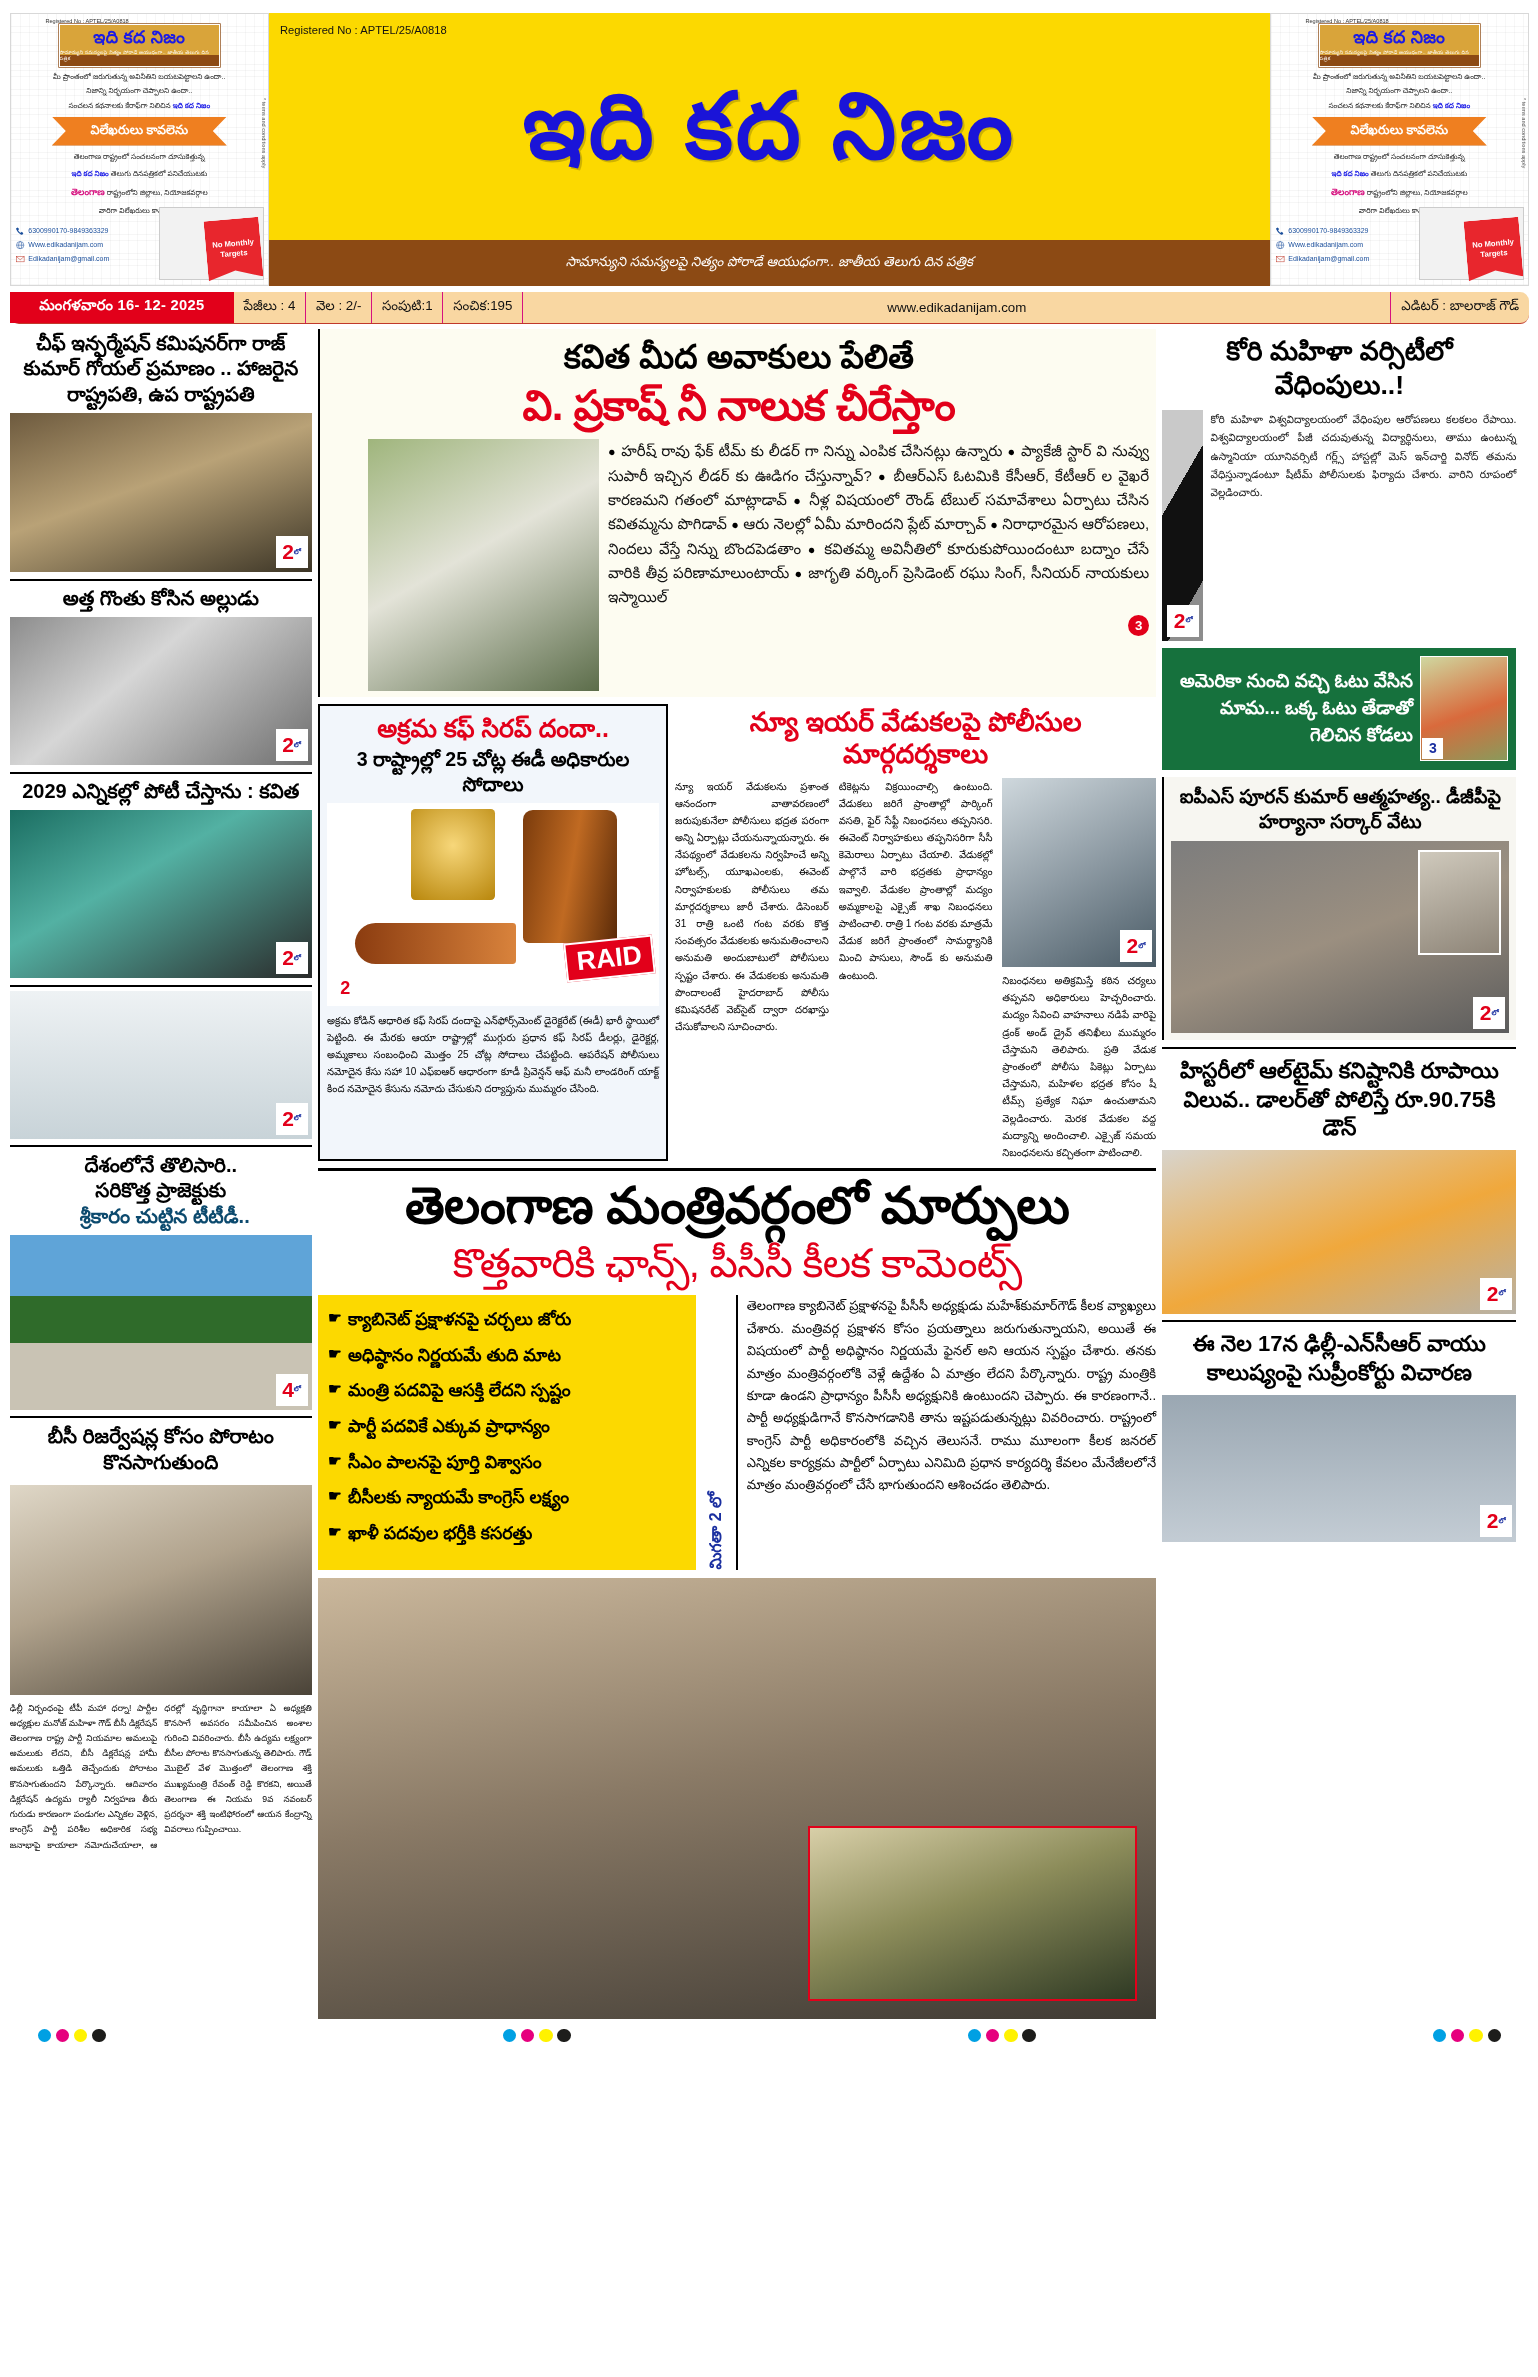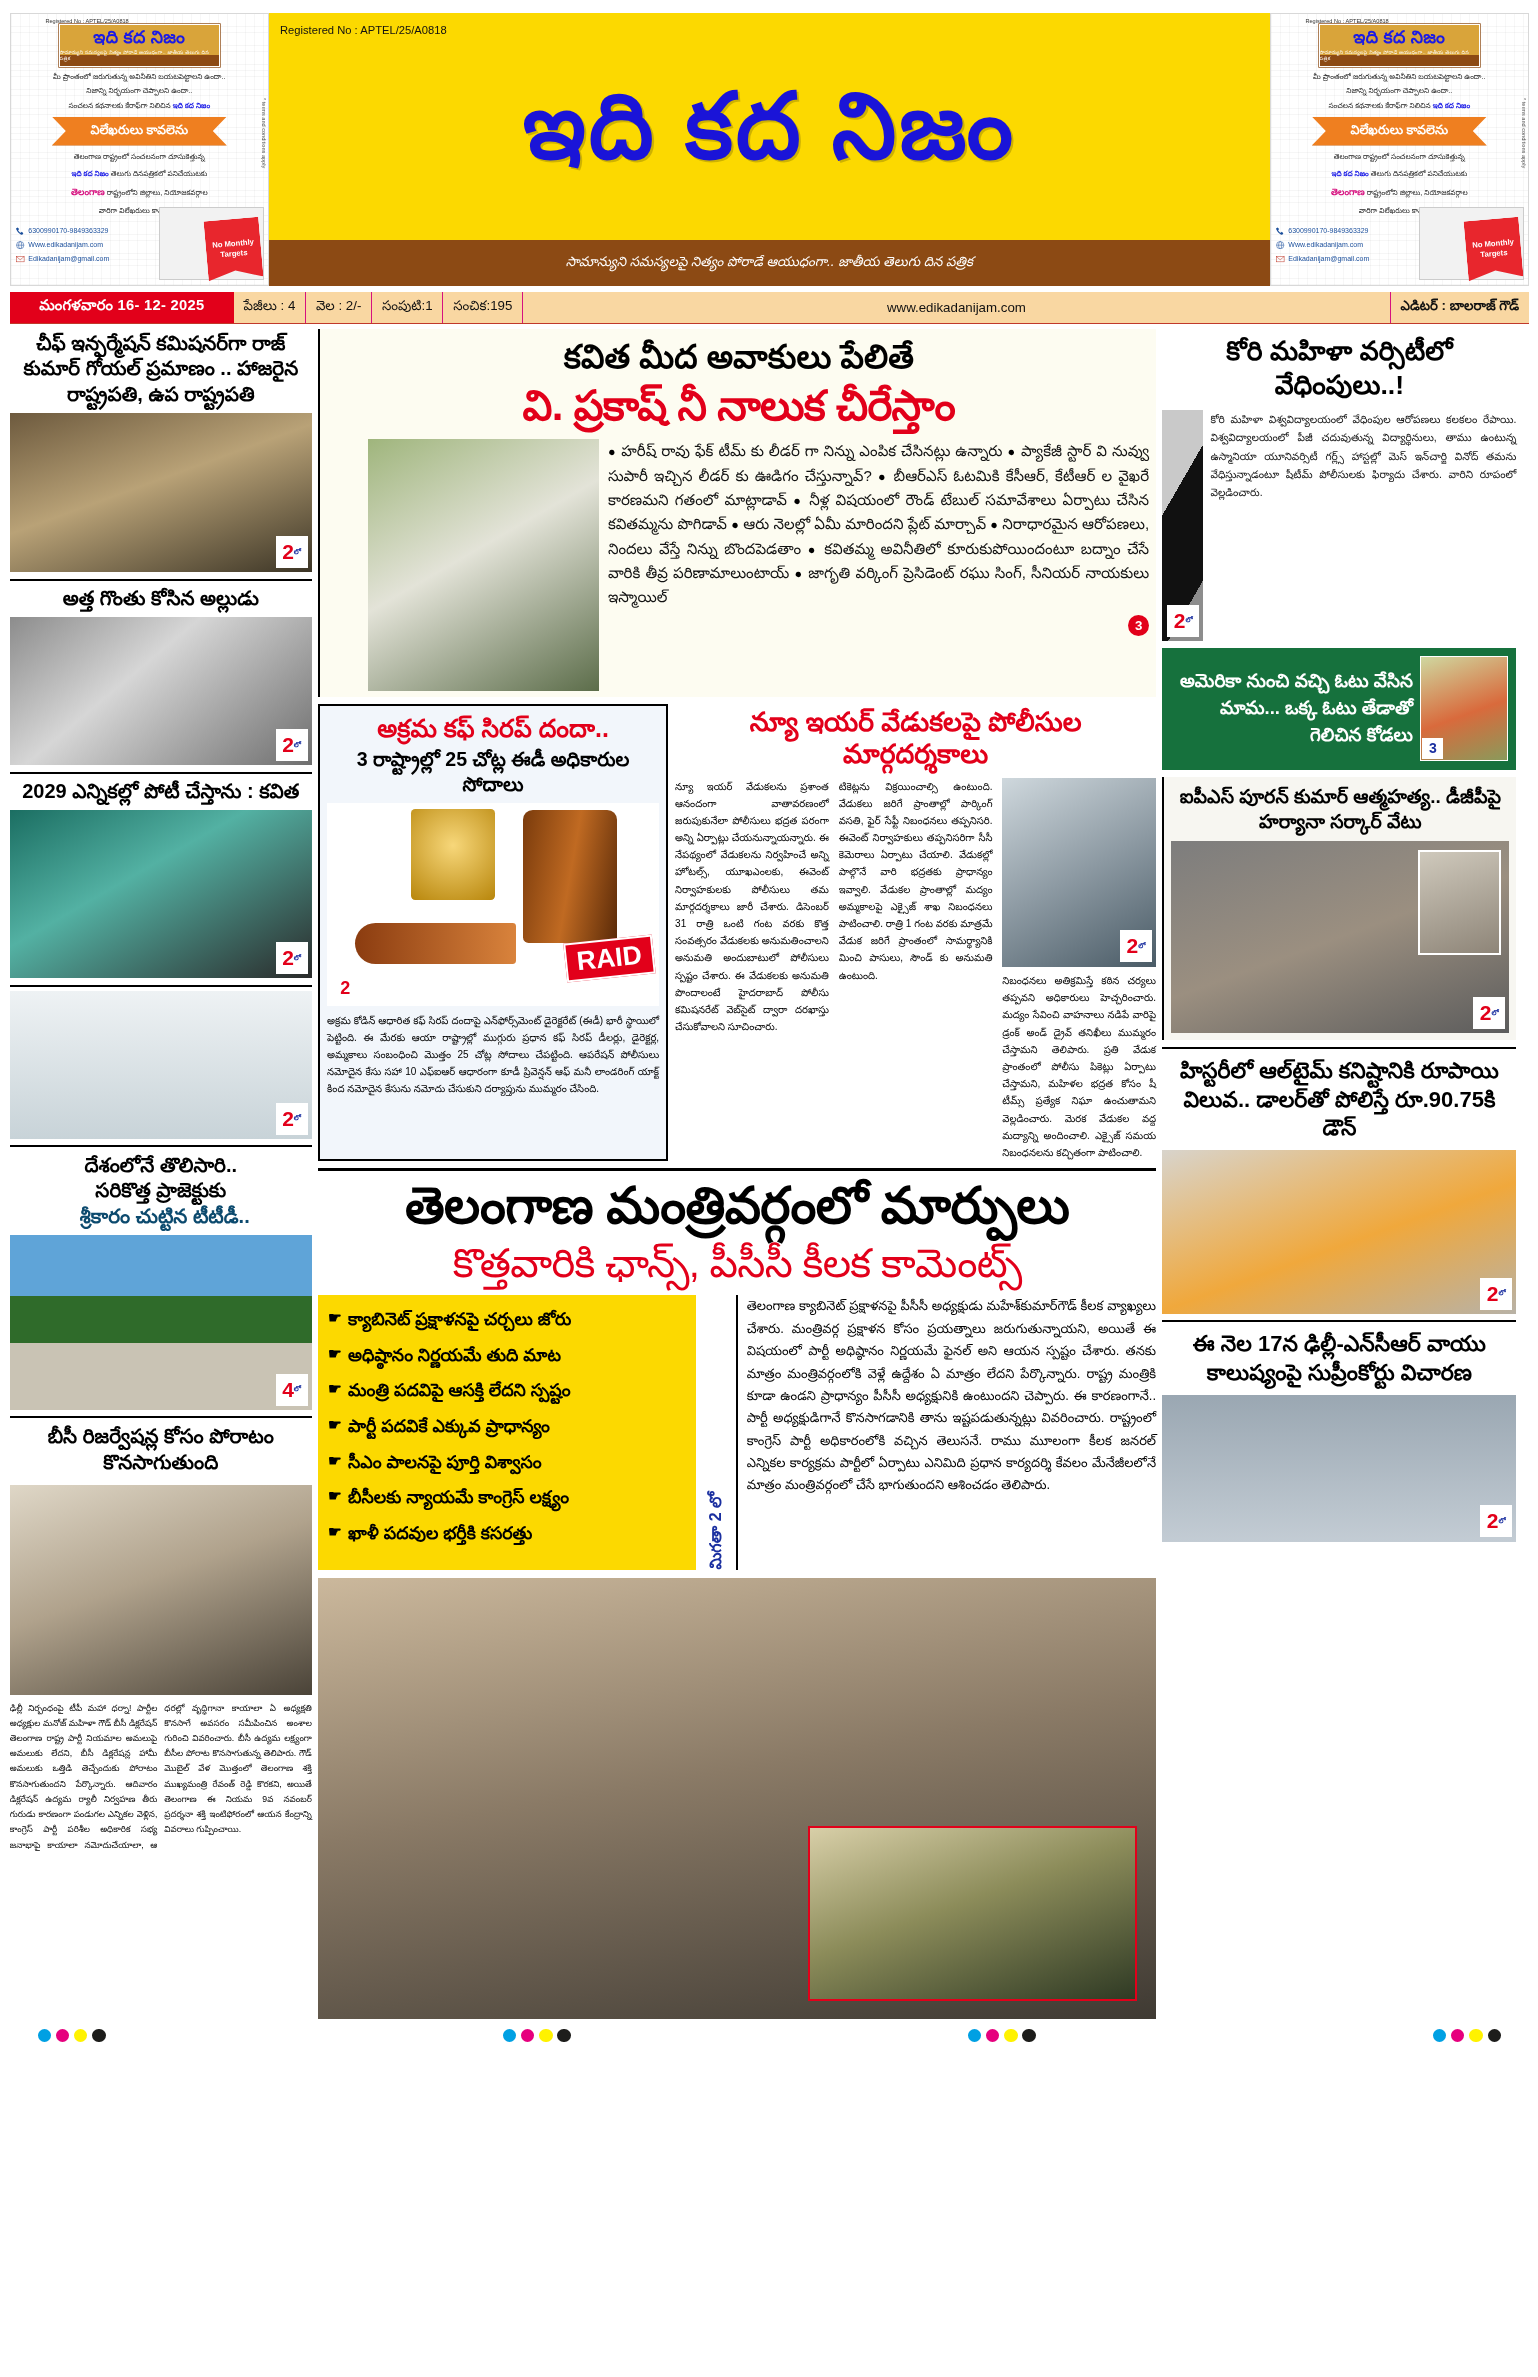--- a/index.html
+++ b/index.html
@@ -73,27 +73,27 @@
     text-shadow:2.1px 2.1px 0 rgba(0,0,0,.18);
     line-height:1; white-space:nowrap;
   }
   .mast-brown {
     background:#8c4a14; height:46px; display:flex; align-items:center; justify-content:center;
     color:#fff; font-size:13.3px; font-style:italic;
   }
 
   
   .infobar { display:flex; width:1519px; height:32px; margin-top:6.3px;
-             background:#f9d7a2; border-bottom:1.4px solid #c0392b; align-items:stretch; }
+             background:#f9d7a2; border-bottom:1.4px solid #c0392b; align-items:stretch;border-radius:9px; }
   .ib-date { background:#e2001a; color:#fff; font-weight:bold; font-size:14.7px;
              display:flex; align-items:center; justify-content:center; width:224px; letter-spacing:0.3px; }
   .ib-cell { display:flex; align-items:center; justify-content:center; font-size:13.3px; color:#111;
              border-right:1.4px solid #d6117f; padding:0 9.8px; white-space:nowrap; }
   .ib-cell.grow { flex:1; }
-  .ib-cell.last { border-right:none;font-weight:bold; }
+  .ib-cell.last { border-right:none; }
 
   
   .grid { display:flex; width:1519px; margin-top:5.6px; gap:6.3px; }
   .col-left  { width:302px; }
   .col-mid   { width:838px; }
   .col-right { width:354px; }
 
   .rule { border-top:2.8px solid #000; margin:6.3px 0 4.2px; }
 
   .brief { margin-bottom:4.2px; }

